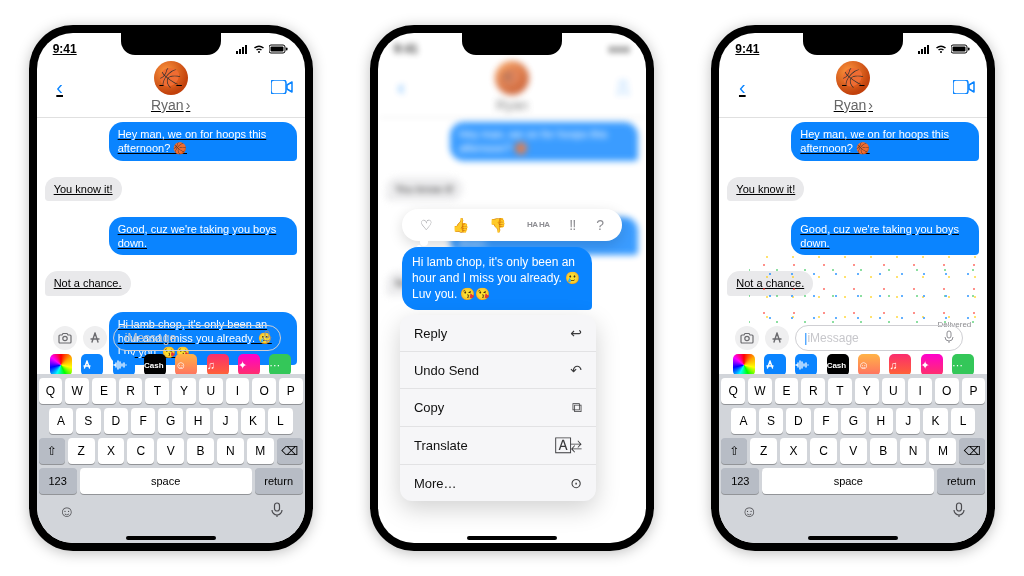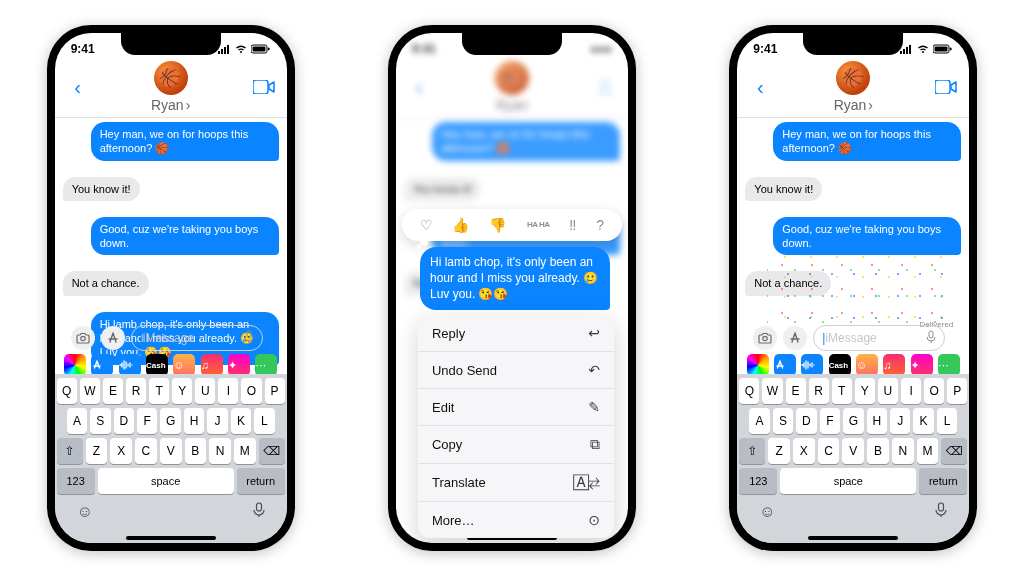--- a/index.html
+++ b/index.html
@@ -8,21 +8,21 @@
     --context-bg:#f6f6f8;
     --kbd-bg:#d2d5da;
     --text:#000;
   }
   html,body{margin:0;padding:0;background:#fff;width:1024px;height:576px;
     font-family:-apple-system,Helvetica,Arial,sans-serif;overflow:hidden;}
   .stage{display:flex;justify-content:space-around;align-items:center;height:100%;}
 
   
   .phone{background:#000;border-radius:44px;padding:8px;box-shadow:0 2px 14px rgba(0,0,0,.25);}
-  .screen{width:232px;height:510px;background:#fff;border-radius:36px;position:relative;overflow:hidden;}
+  .screen{width:268px;height:510px;background:#fff;border-radius:36px;position:relative;overflow:hidden;text-decoration:underline;}
   .notch{position:absolute;top:0;left:50%;transform:translateX(-50%);
     width:100px;height:22px;background:#000;border-bottom-left-radius:14px;border-bottom-right-radius:14px;z-index:20;}
   .statusbar{display:flex;justify-content:space-between;align-items:center;
     padding:6px 16px 0;height:20px;font-size:12px;font-weight:600;}
   .status-icons{display:flex;gap:3px;align-items:center;}
   .status-icons svg{display:block}
 
   
   .header{display:flex;align-items:center;justify-content:space-between;padding:2px 10px 4px;
     border-bottom:.5px solid rgba(0,0,0,.12);}
@@ -310,24 +310,20 @@
       <div class="context-menu">
         <div class="item">
           <span>Reply</span>
           <span class="sym">↩︎</span>
         </div>
         <div class="item">
           <span>Undo Send</span>
           <span class="sym">↶</span>
         </div>
         <div class="item">
-          <span>Edit</span>
-          <span class="sym">✎</span>
-        </div>
-        <div class="item">
           <span>Copy</span>
           <span class="sym">⧉</span>
         </div>
         <div class="item">
           <span>Translate</span>
           <span class="sym">🄰⇄</span>
         </div>
         <div class="item">
           <span>More…</span>
           <span class="sym">⊙</span>

